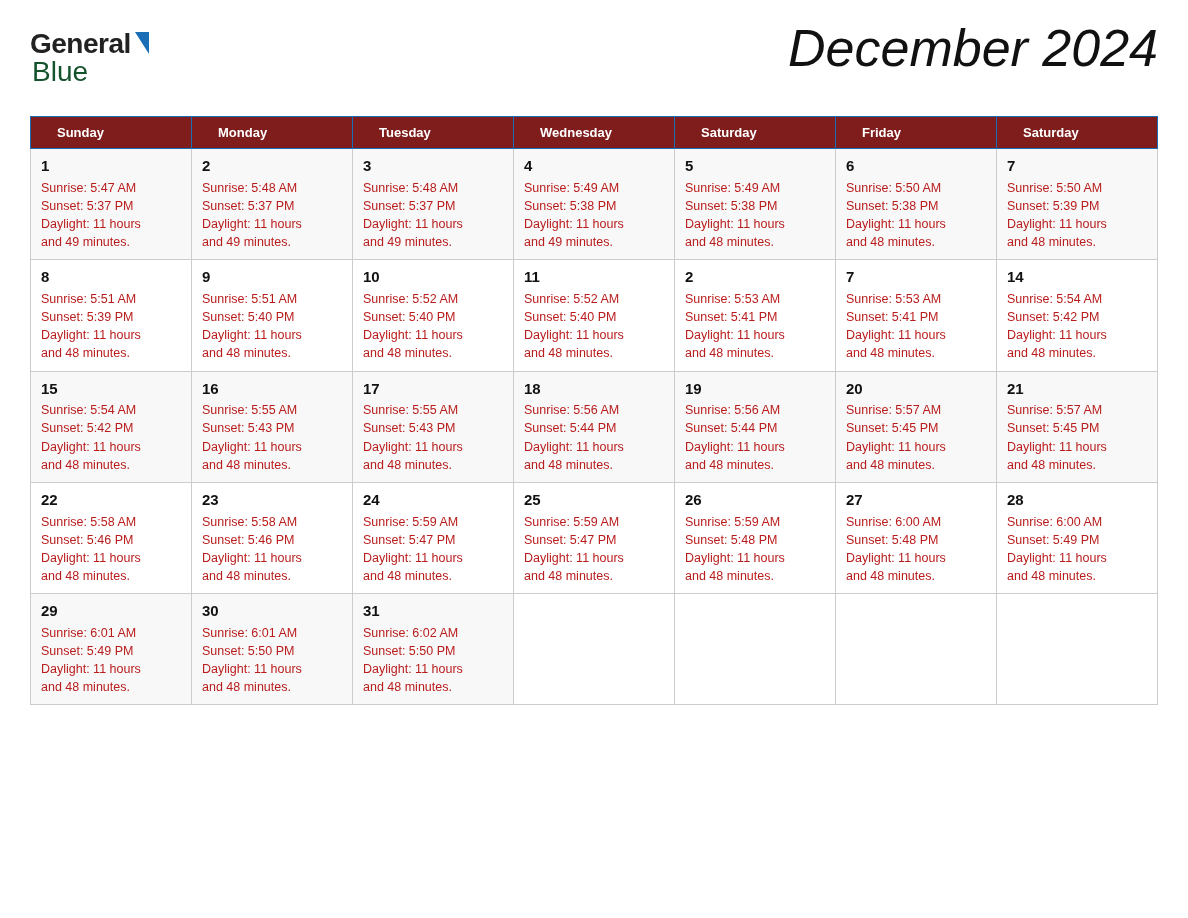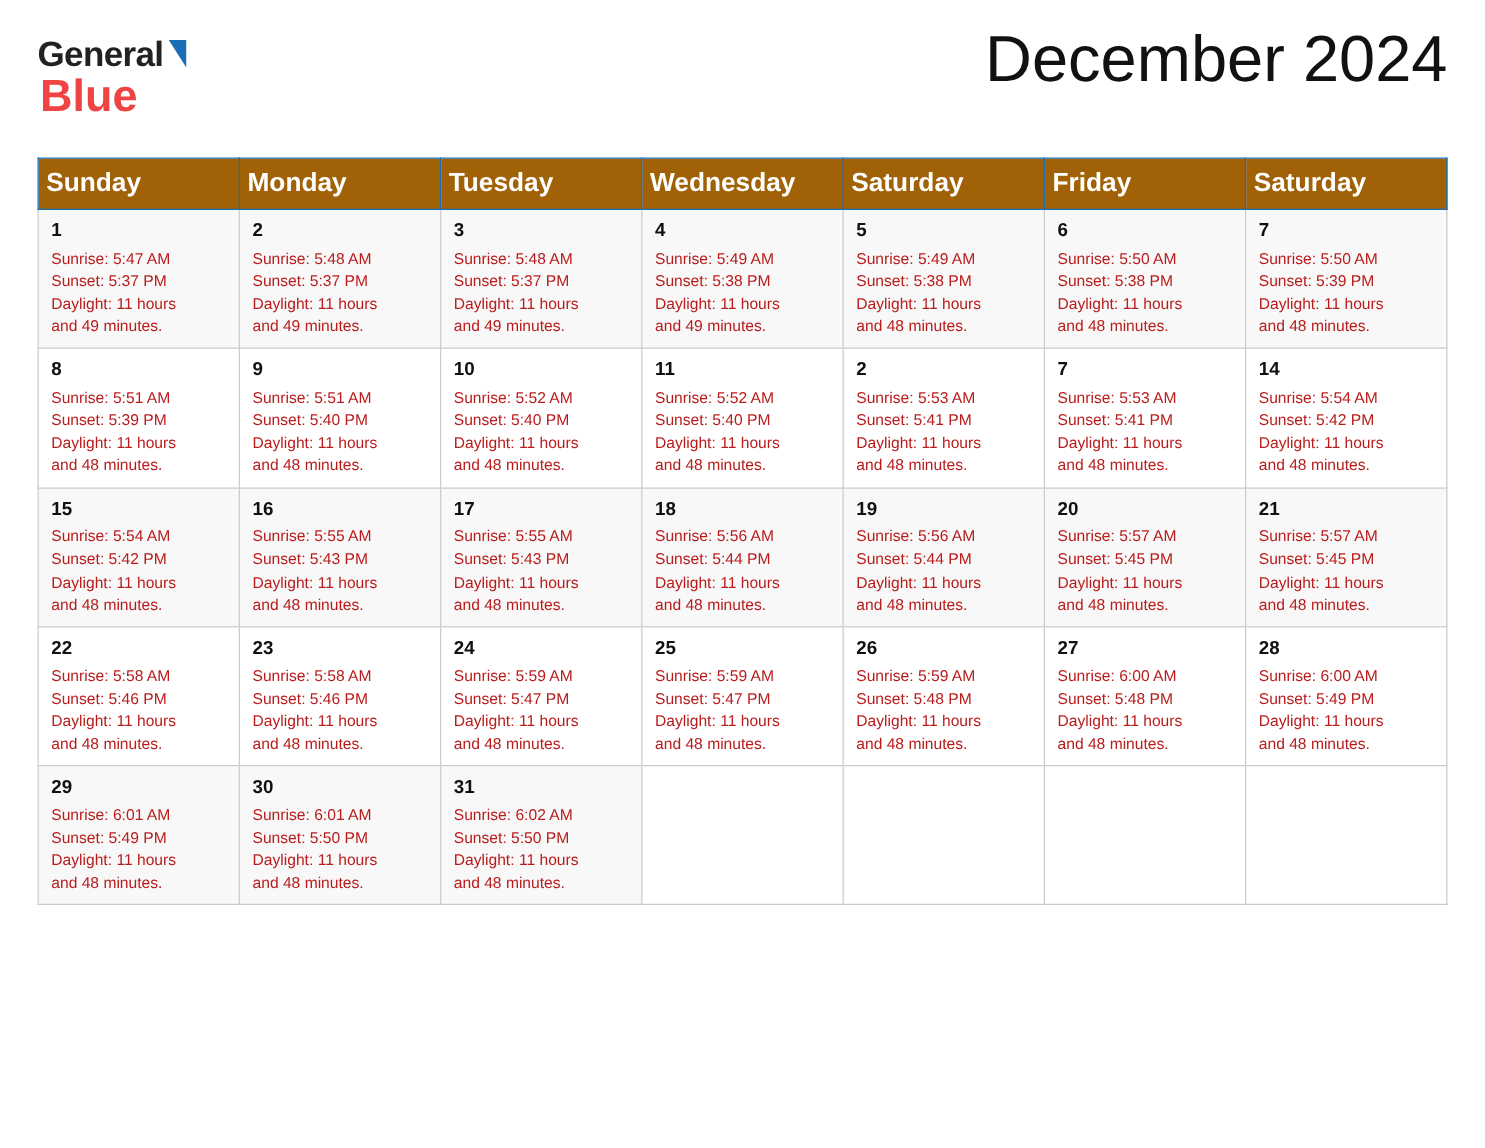--- a/index.html
+++ b/index.html
@@ -36,51 +36,52 @@
     .logo-triangle {
       width: 0;
       height: 0;
       border-left: 14px solid transparent;
       border-right: 0px solid transparent;
       border-top: 22px solid #1a6eb5;
       margin-left: 4px;
       margin-bottom: 2px;
     }
     .logo-blue {
-      font-size: 36px;
-      font-weight: bold;
-      color: #ef4444;
+      font-size: 28px;
+      font-weight: normal;
+      color: #14532d;
       margin-top: -4px;
       margin-left: 2px;
     }
     .title-block {
       text-align: left;
+      font-style: italic;
     }
     .month-year {
       font-size: 52px;
       font-weight: normal;
       color: #111;
       line-height: 1.1;
     }
     .location {
       font-size: 22px;
       color: #333;
       margin-top: 4px;
     }
     table {
       width: 100%;
       border-collapse: collapse;
       table-layout: fixed;
     }
     thead tr th {
-      background-color: #a16207;
+      background-color: #7f1d1d;
       color: #fff;
-      font-size: 21px;
+      font-size: 13px;
       font-weight: bold;
-      padding: 8px 6px;
+      padding: 8px 26px;
       text-align: left;
       border: 1px solid #1a6eb5;
     }
     tbody tr td {
       vertical-align: top;
       padding: 6px 10px 8px 10px;
       border: 1px solid #ccc;
       font-size: 13px;
       line-height: 1.45;
       background: #fff;

